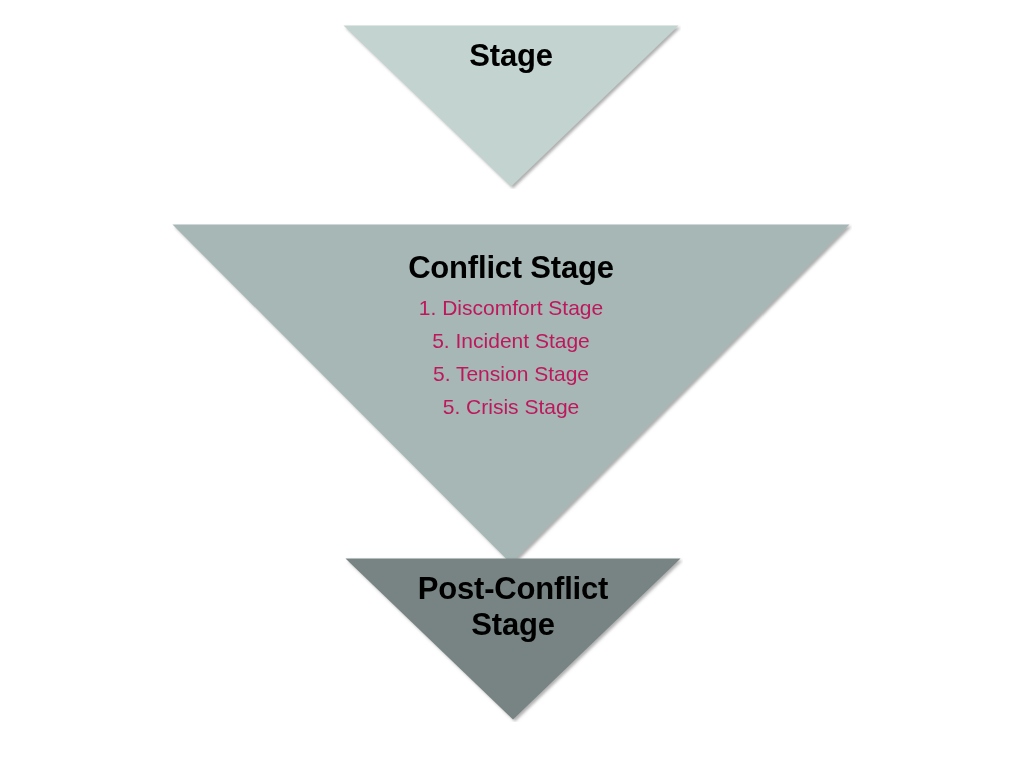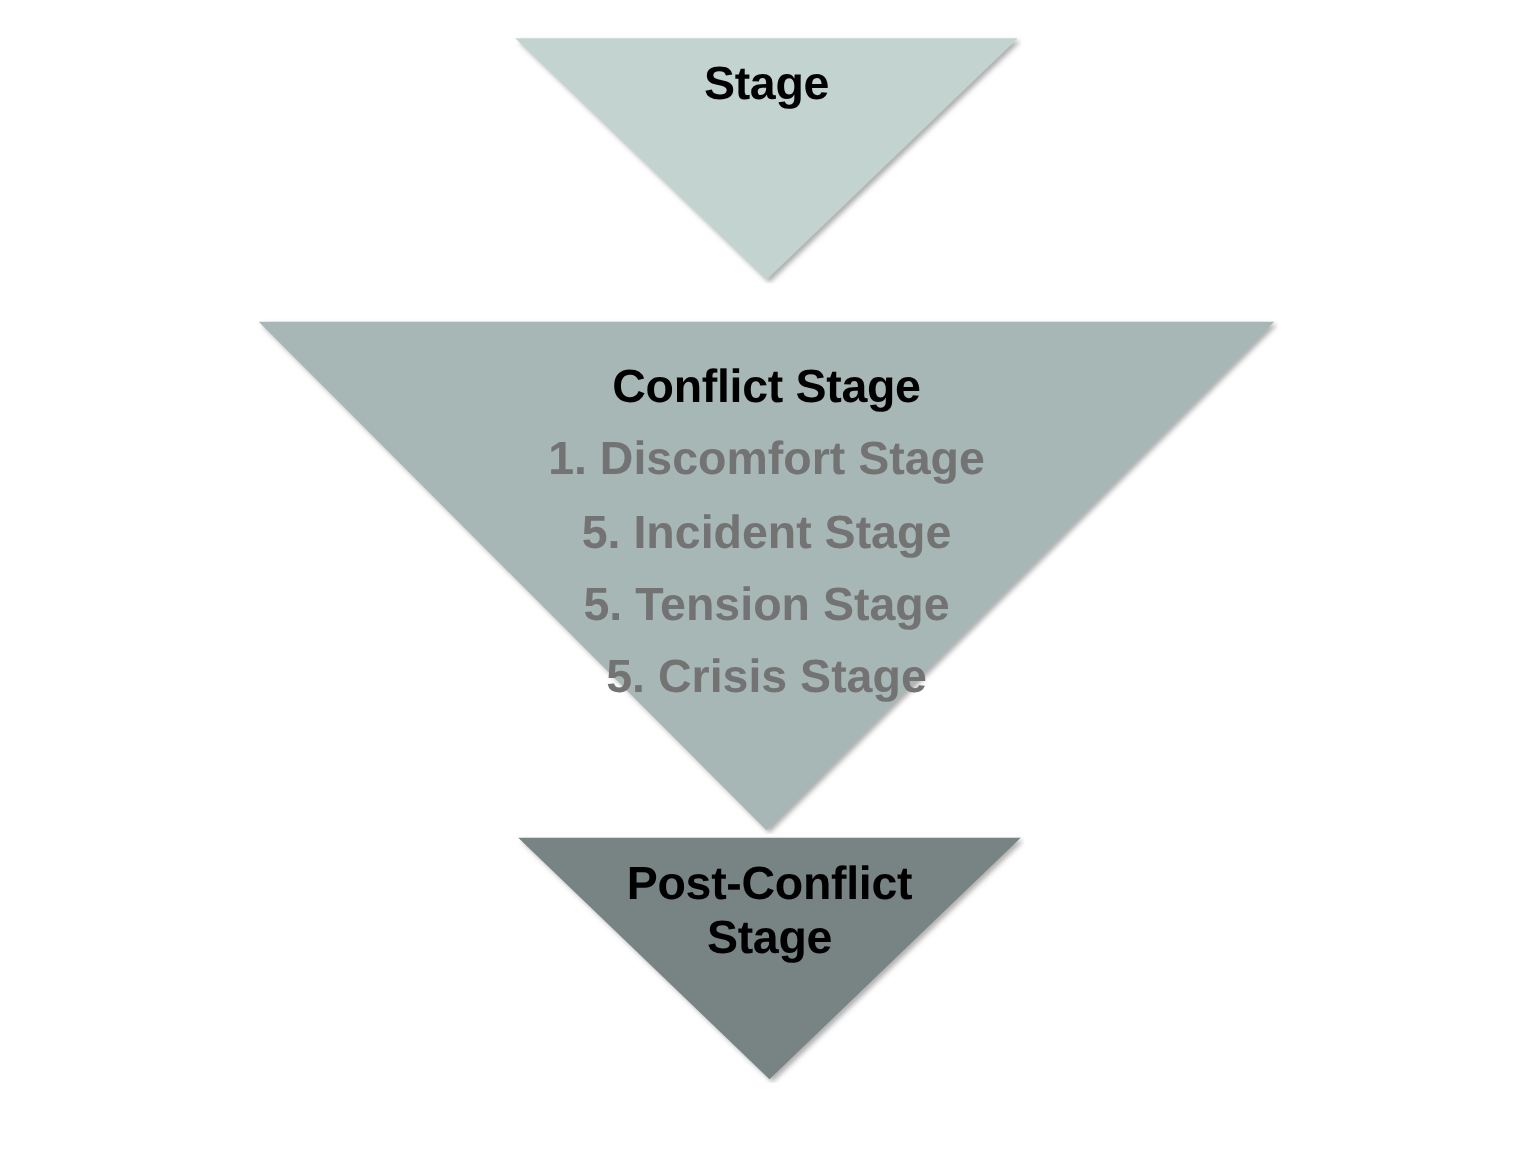--- a/index.html
+++ b/index.html
@@ -64,41 +64,41 @@
   #stage-pre .stage-text {
     top: 15px;
   }
   #stage-pre .stage-heading {
     font-size: 31px;
   }
 
   
   #stage-conflict {
     left: 170px;
-    top: 212px;
+    top: 222px;
     width: 682px;
     height: 344px;
   }
   #stage-conflict .stage-text {
     top: 28px;
   }
   #stage-conflict .stage-heading {
     font-size: 31px;
     margin-bottom: 6px;
   }
   #stage-conflict .substage-list {
     list-style: none;
     margin: 0;
     padding: 0;
   }
   #stage-conflict .substage-item {
-    font-size: 31px;
-    font-weight: bold;
+    font-size: 21px;
+    font-weight: normal;
     line-height: 1.56;
-    color: #737373;
+    color: #be185d;
   }
 
   
   #stage-post {
     left: 343px;
     top: 556px;
     width: 340px;
     height: 166px;
   }
   #stage-post .stage-text {

